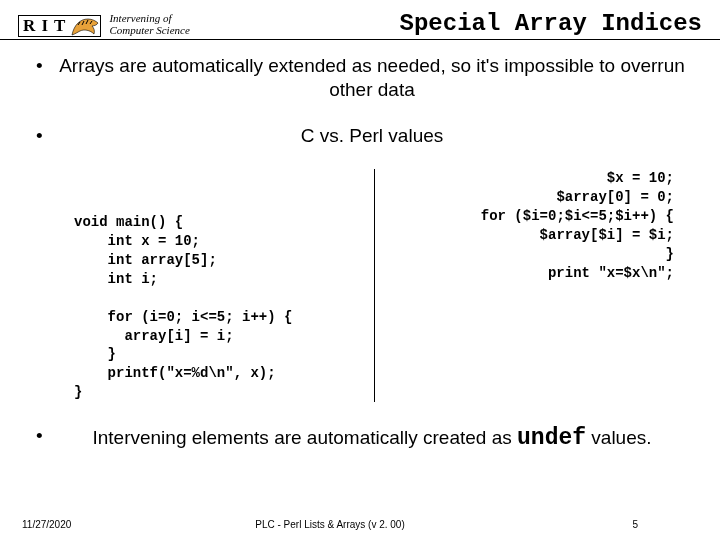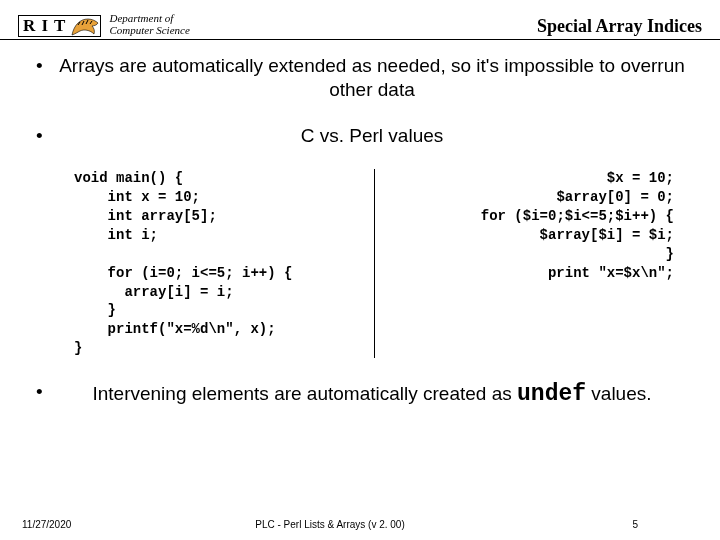--- a/index.html
+++ b/index.html
@@ -53,23 +53,23 @@
   .tiger svg { display:block; }
   .dept {
     font-family: "Times New Roman", serif;
     font-style: italic;
     font-size: 11px;
     line-height: 1.05;
     margin-left: 2px;
     margin-bottom: 2px;
   }
   .slide-title {
-    font-family: Liberation Serif, serif;
+    font-family: Liberation Mono, monospace;
     font-weight: bold;
-    font-size: 18px;
+    font-size: 24px;
     padding-bottom: 2px;
   }
   .content {
     padding: 14px 32px 0 32px;
   }
   ul.top {
     list-style: none;
     text-align: center;
   }
   ul.top > li {
@@ -91,20 +91,21 @@
     margin: 4px 0 0 42px;
     font-family: "Courier New", Courier, monospace;
     font-weight: bold;
     font-size: 14px;
     line-height: 1.35;
   }
   .code-col-left {
     width: 300px;
     white-space: pre;
     padding-right: 8px;
+    margin-top: 44px;
   }
   .code-col-right {
     width: 300px;
     white-space: pre;
     border-left: 1.5px solid #000;
     padding-left: 28px;
     text-align: right;
   }
   .undef-line .mono {
     font-family: "Courier New", Courier, monospace;
@@ -138,21 +139,21 @@
         <span class="rit-letters">R I T</span>
         <span class="tiger">
           <svg width="30" height="22" viewBox="0 0 30 22">
             <path d="M2 20 C4 10 10 4 18 4 C22 4 26 6 28 8 C27 10 24 11 22 11 C24 13 25 16 24 19 C20 15 14 14 10 16 C8 17 5 19 2 20 Z" fill="#e8a23a" stroke="#000" stroke-width="0.6"></path>
             <path d="M8 10 L10 7 M12 10 L14 6 M16 9 L18 5 M20 9 L22 6" stroke="#000" stroke-width="1"></path>
           </svg>
         </span>
       </div>
     </div>
     <div class="dept">
-      <div>Department of</div>
+      <div>Intervening of</div>
       <div>Computer Science</div>
     </div>
   </div>
   <div class="slide-title">Special Array Indices</div>
 </div>
 
 <div class="content">
   <ul class="top">
     <li>Arrays are automatically extended as needed, so it's impossible to overrun other data</li>
     <li>C vs. Perl values</li>

